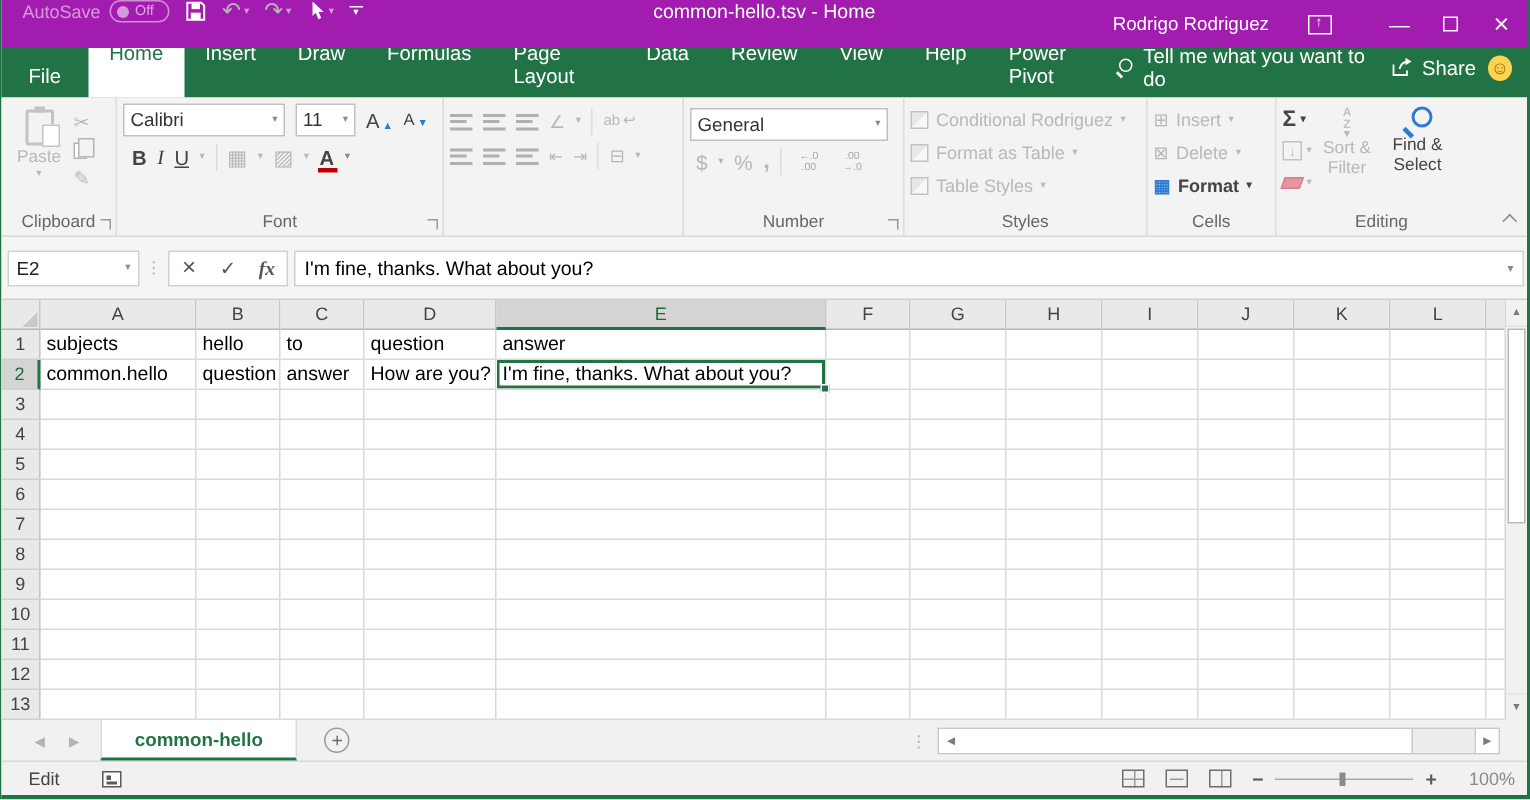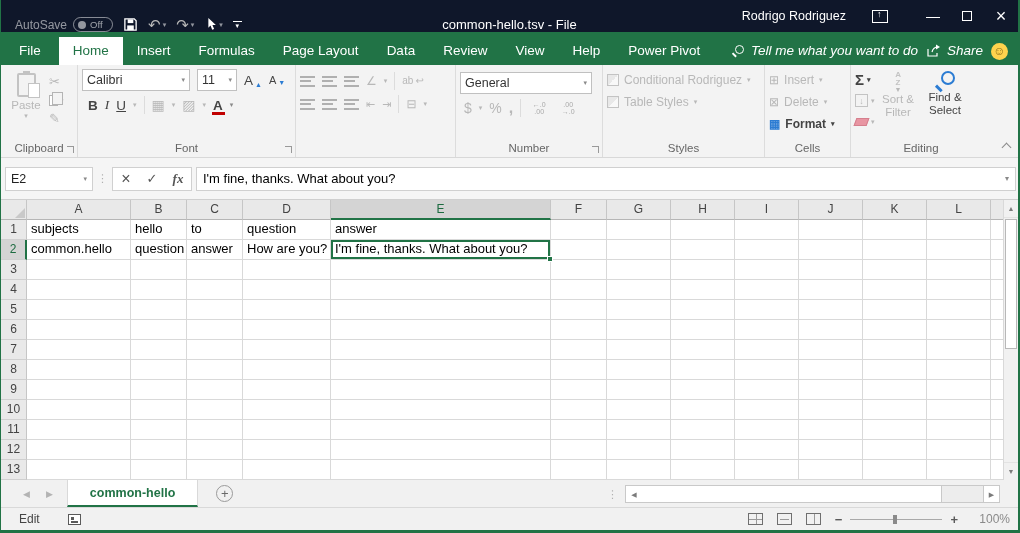--- a/index.html
+++ b/index.html
@@ -2,21 +2,21 @@
 <html><head>
 <meta charset="utf-8">
 <style>
   * { margin:0; padding:0; box-sizing:border-box; }
   html,body { width:1020px; height:533px; }
   body { font-family:"Liberation Sans", sans-serif; background:#fff; overflow:hidden; }
   .window { position:relative; width:1020px; height:533px;
             border-left:1px solid #217346; border-right:2px solid #217346; background:#fff; }
 
   
-  .titlebar { height:32px; background:#0f172a; display:flex; align-items:flex-end; color:#fff; position:relative; }
+  .titlebar { height:32px; background:#a21caf; display:flex; align-items:flex-start; color:#fff; position:relative; }
   .qat { display:flex; align-items:center; gap:10px; padding-left:14px; }
   .autosave { display:flex; align-items:center; gap:6px; color:rgba(255,255,255,.55); font-size:12px; }
   .pill { width:40px; height:15px; border:1px solid rgba(255,255,255,.5); border-radius:8px; display:flex; align-items:center; gap:4px; padding:0 4px; font-size:9.5px; color:rgba(255,255,255,.6); }
   .pill .knob { width:8px; height:8px; border-radius:50%; background:rgba(255,255,255,.55); }
   .qbtn { color:#fff; font-size:15px; line-height:1; display:flex; align-items:center; gap:2px; }
   .qbtn.dim { color:rgba(255,255,255,.5); }
   .tinychev { font-size:7px; color:rgba(255,255,255,.55); }
   .qat-more { display:flex; flex-direction:column; align-items:center; }
   .qat-more .bar { width:9px; border-top:1px solid #fff; margin-bottom:1px; }
   .qat-more .v { font-size:7px; color:#fff; line-height:5px; }
@@ -26,21 +26,21 @@
   .ribbon-display { width:16px; height:13px; border:1px solid #fff; position:relative; margin-right:28px; }
   .ribbon-display:after { content:"↑"; position:absolute; top:-2px; left:4px; font-size:9px; }
   .winbtn { width:34px; height:100%; display:flex; align-items:center; justify-content:center; font-size:14px; color:#fff; }
   .winbtn .maxbox { width:10px; height:10px; border:1px solid #fff; }
 
   
   .tabrow { height:33px; background:#217346; display:flex; align-items:flex-end; color:#fff; }
   .rtab { padding:6px 14px 7px; font-size:13.5px; cursor:default; }
   .rtab.active { background:#fff; color:#217346; }
   .file-tab { padding:6px 18px 7px; font-size:13.5px; }
-  .tabrow-right { margin-left:auto; display:flex; align-items:flex-start; gap:8px; padding-right:10px; padding-bottom:5px;font-style:italic; }
+  .tabrow-right { margin-left:auto; display:flex; align-items:center; gap:8px; padding-right:10px; padding-bottom:5px; }
   .tellme { display:flex; align-items:center; gap:7px; font-size:13.5px; }
   .mag-w { position:relative; width:12px; height:12px; }
   .mag-w .lens { width:9px; height:9px; border:1.5px solid #fff; border-radius:50%; position:absolute; right:0; top:0; }
   .mag-w .stem { width:5px; height:1.5px; background:#fff; position:absolute; left:0; bottom:1px; transform:rotate(45deg); }
   .share { display:flex; align-items:center; gap:6px; font-size:13.5px; }
   .smiley { width:17px; height:17px; border-radius:50%; background:#ffd34d; color:#8a6d1a; font-size:12px; line-height:17px; text-align:center; }
 
   
   .ribbon { height:93px; background:#f3f3f3; border-bottom:1px solid #d8d8d8; display:flex; position:relative; }
   .rgroup { border-right:1px solid #dcdcdc; display:flex; flex-direction:column; padding-top:4px; }
@@ -176,41 +176,42 @@
         <svg width="13" height="15" viewBox="0 0 12 14">
             <path d="M4 1 v9 l2-2 l1.6 4 l1.8-.8 L7.8 7.5 H11 Z" fill="#fff"></path>
           </svg>
         <span class="tinychev">▾</span>
       </span>
       <span class="qat-more">
           <span class="bar"></span>
           <span class="v">▾</span>
         </span>
     </div>
-    <div class="win-title">common-hello.tsv - File</div>
+    <div class="win-title">common-hello.tsv - Home</div>
     <div class="tb-right">
       <span class="username">Rodrigo Rodriguez</span>
       <span class="ribbon-display"></span>
       <span class="winbtn">
           <span>—</span>
         </span>
       <span class="winbtn">
           <span class="maxbox"></span>
         </span>
       <span class="winbtn" style="font-size:18px">
           <span>×</span>
         </span>
     </div>
   </div>
 
   <div class="tabrow">
     <span class="file-tab">File</span>
     <span style="display:flex">
         <span class="rtab active">Home</span>
         <span class="rtab">Insert</span>
+        <span class="rtab">Draw</span>
         <span class="rtab">Formulas</span>
         <span class="rtab">Page Layout</span>
         <span class="rtab">Data</span>
         <span class="rtab">Review</span>
         <span class="rtab">View</span>
         <span class="rtab">Help</span>
         <span class="rtab">Power Pivot</span>
       </span>
     <div class="tabrow-right">
       <span class="tellme">
@@ -364,20 +365,25 @@
     <div class="rgroup" style="width:162px">
       <div class="rg-body">
         <div class="frow" style="gap:1px">
           <span class="styles-item">
               <span class="sq"></span>
               <span>Conditional Rodriguez</span>
               <span class="chev">▾</span>
             </span>
           <span class="styles-item">
               <span class="sq"></span>
+              <span>Format as Table</span>
+              <span class="chev">▾</span>
+            </span>
+          <span class="styles-item">
+              <span class="sq"></span>
               <span>Table Styles</span>
               <span class="chev">▾</span>
             </span>
         </div>
       </div>
       <div class="rg-label">
           <span>Styles</span>
         </div>
     </div>
 

